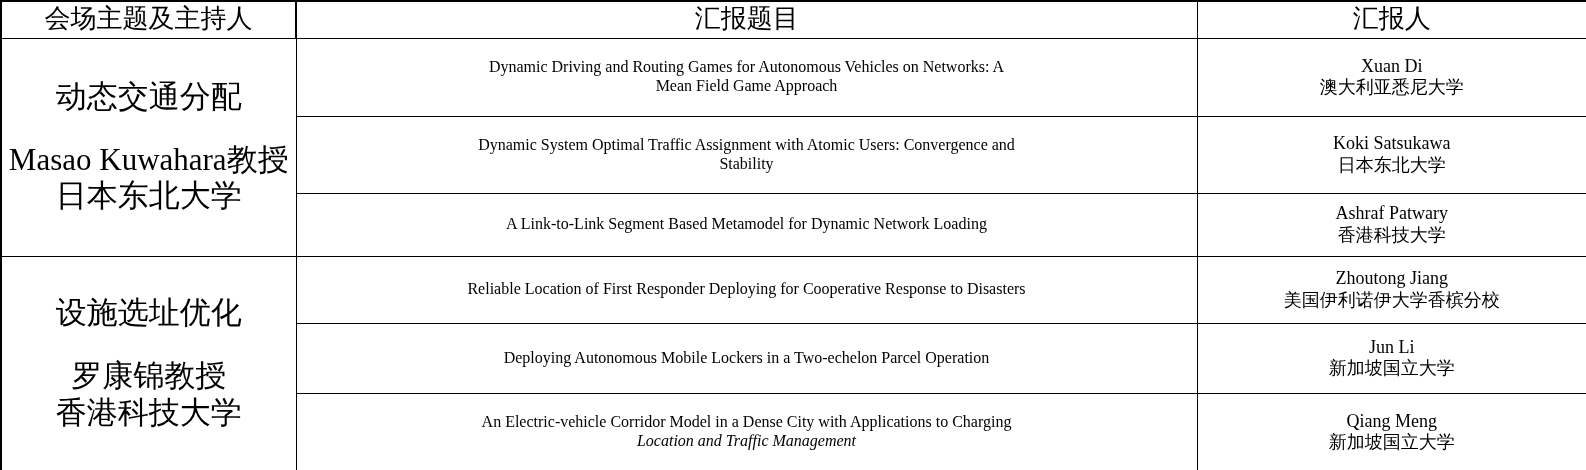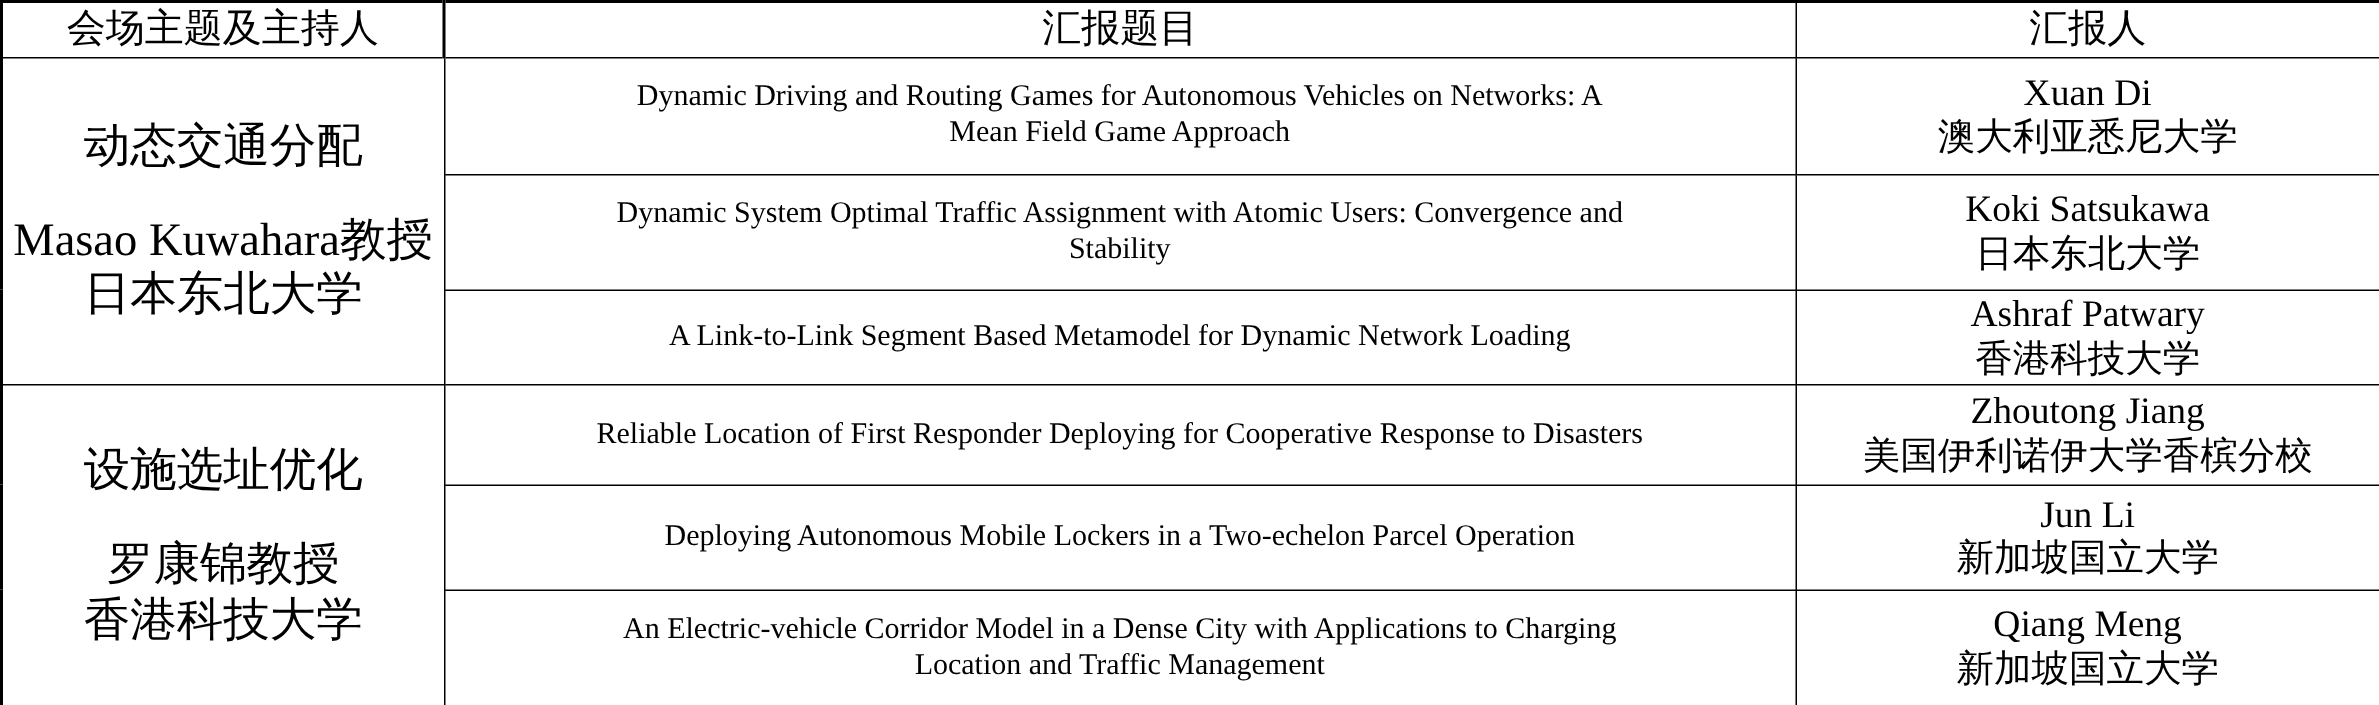--- a/index.html
+++ b/index.html
@@ -53,27 +53,27 @@
     border-right: 2px solid #000;
     padding: 6px 6px;
   }
   td.session-cell .session-topic { display: block; }
   td.session-cell .session-gap { display: block; height: 26px; }
   td.session-cell .session-chair { display: block; }
   td.session-cell .session-affil { display: block; }
 
   
   td.title-cell {
-    font-size: 20px;
+    font-size: 16px;
     text-align: center;
     padding: 3px 6px;
   }
   
   td.speaker-cell {
-    font-size: 25px;
+    font-size: 18px;
     padding: 3px 4px;
   }
   td.speaker-cell .sp-name { display: block; }
   td.speaker-cell .sp-affil { display: block; }
 
   
   .r1 td { height: 78px; }
   .r2 td { height: 77px; }
   .r3 td { height: 63px; }
   .r4 td { height: 67px; }
@@ -162,21 +162,21 @@
         </td>
         <td class="speaker-cell">
           <span class="sp-name">Jun Li</span>
           <span class="sp-affil">新加坡国立大学</span>
         </td>
       </tr>
 
       <tr class="r6">
         <td class="title-cell">
           <span style="display: block;">An Electric-vehicle Corridor Model in a Dense City with Applications to Charging</span>
-          <span style="display: block;">Location and Traffic Management</span>
+          <span style="display: block; font-style: italic;">Location and Traffic Management</span>
         </td>
         <td class="speaker-cell">
           <span class="sp-name">Qiang Meng</span>
           <span class="sp-affil">新加坡国立大学</span>
         </td>
       </tr>
     </tbody>
   </table>
 </div>
 

